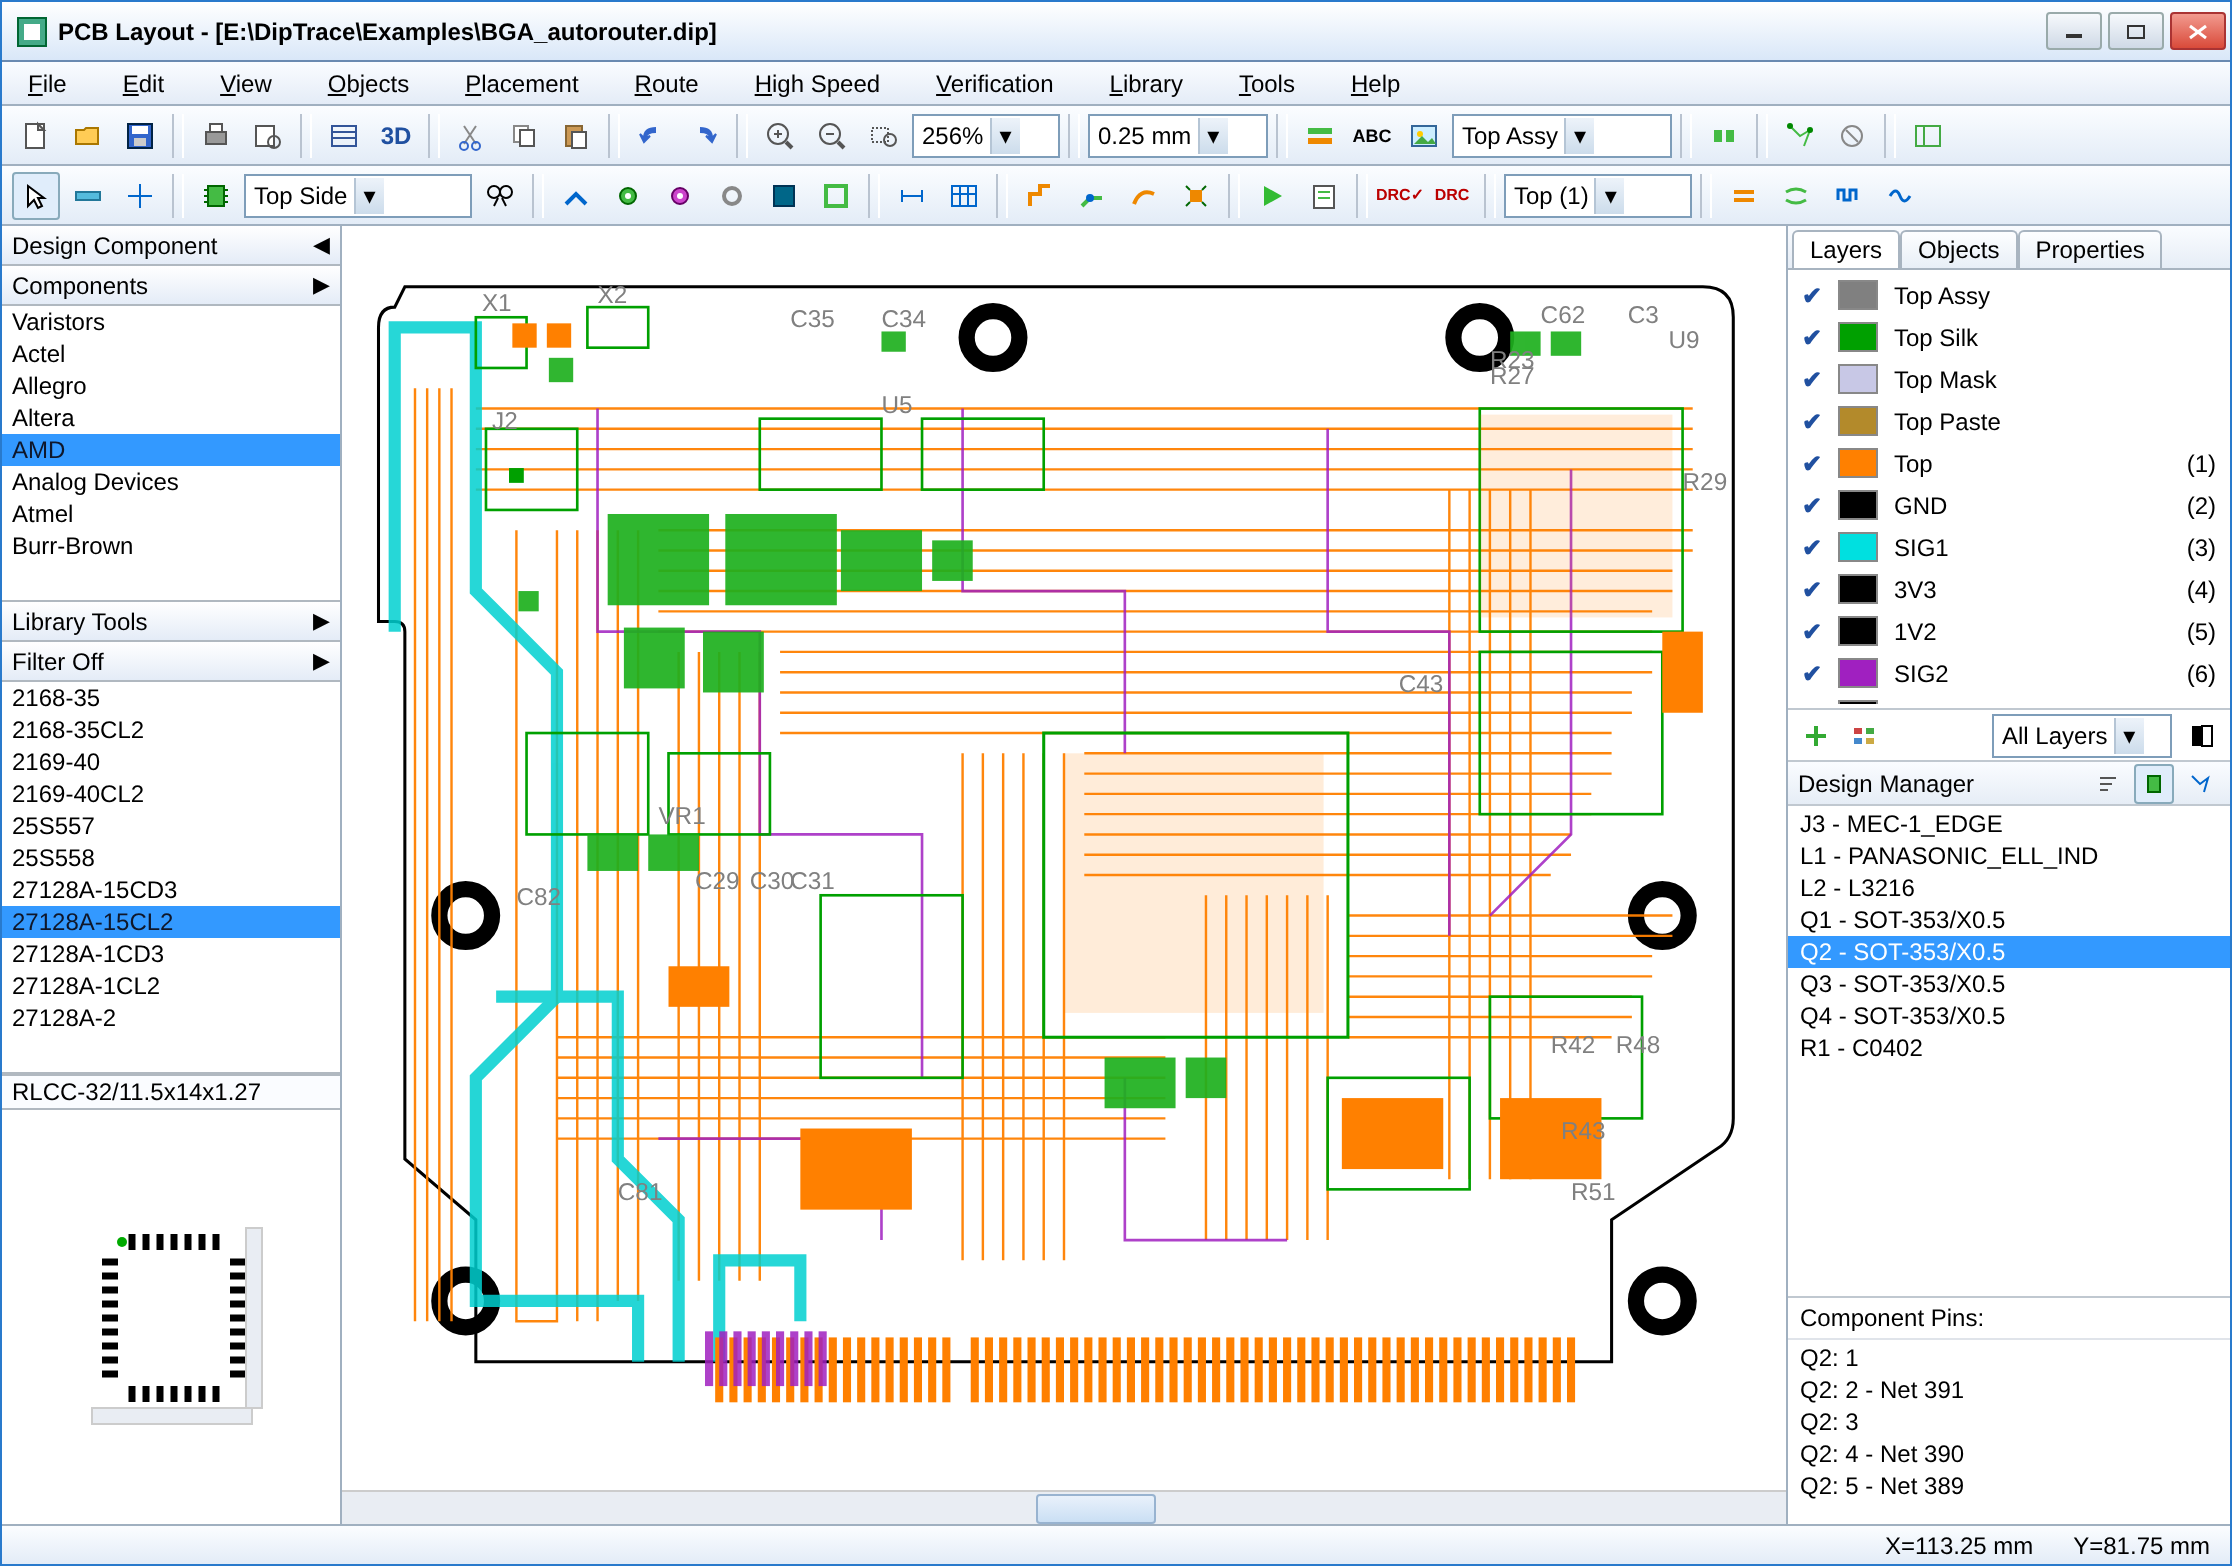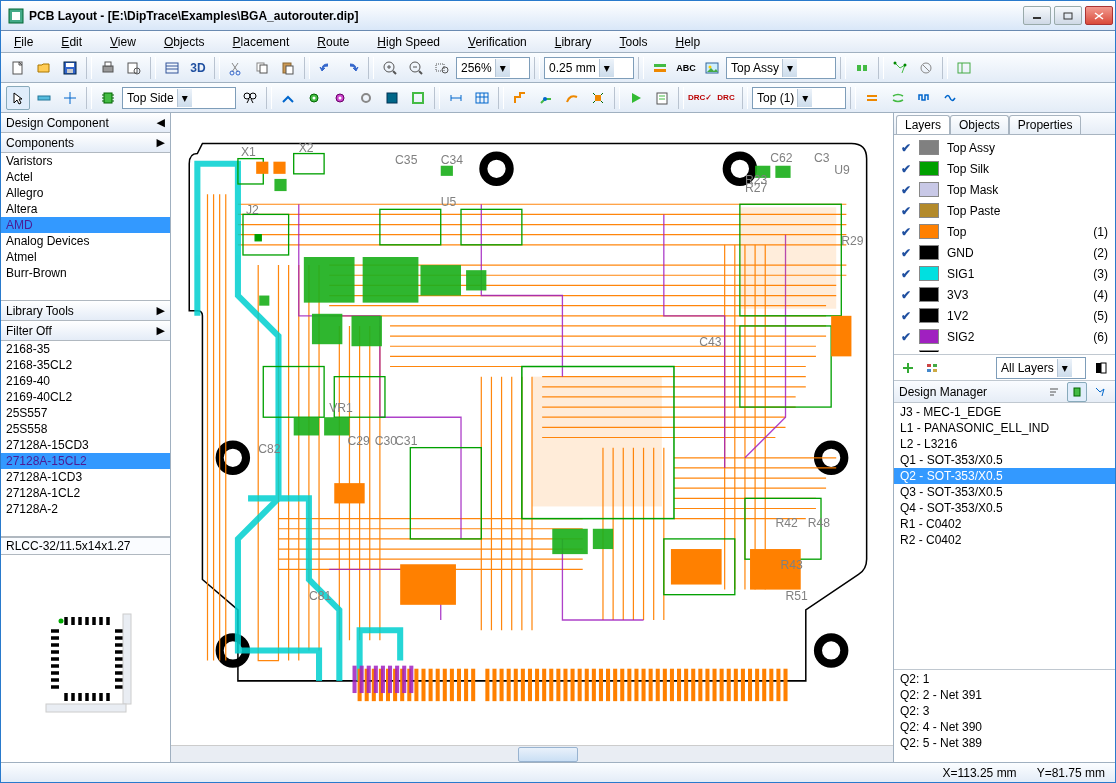--- a/index.html
+++ b/index.html
@@ -20,21 +20,21 @@
 .combo .arr { width:15px; height:18px; background:linear-gradient(#edf3fa,#ccdceb); border-left:1px solid #b5c5d5; display:flex;align-items:center;justify-content:center; margin-left:3px;}
 .main { flex:1; display:flex; overflow:hidden; }
 .leftpanel { width:170px; background:#fff; display:flex; flex-direction:column; border-right:1px solid #a0b0c0;}
 .panelhead { height:20px; background:linear-gradient(#fff,#e4ecf7); border-bottom:1px solid #b0b8c0; display:flex; align-items:center; padding:0 5px; font-size:12px; justify-content:space-between;}
 .panelhead .tri { font-size:11px;}
 .listbox { overflow-y:scroll; border-bottom:1px solid #b0b8c0; }
 .listbox::-webkit-scrollbar { width:17px;}
 .listbox::-webkit-scrollbar-track { background:#e9edf3; border-left:1px solid #ccc;}
 .listbox::-webkit-scrollbar-thumb { background:linear-gradient(90deg,#e9f1fb,#cadff4); border:1px solid #98b3d0; border-radius:2px;}
 .litem { padding:1px 5px; font-size:12px; white-space:nowrap;}
-.litem.sel { background:#3399ff; color:#4c1d95;}
+.litem.sel { background:#3399ff; color:#0f172a;}
 .footprint-label { height:18px; border-top:1px solid #b0b8c0; border-bottom:1px solid #b0b8c0; padding:1px 5px; font-size:12px; background:#fafcff;}
 .preview { flex:1; min-height:120px; display:flex; align-items:center; justify-content:center;}
 .pcbcanvas { flex:1; position:relative; background:#fff; overflow:hidden;}
 .rightpanel { width:222px; background:#fff; display:flex; flex-direction:column; border-left:1px solid #a0b0c0;}
 .tabs { height:22px; display:flex; background:linear-gradient(#fafcff,#e6edf6); border-bottom:1px solid #a8b4c0; padding:2px 2px 0 2px; gap:0;}
 .tab { padding:2px 8px; border:1px solid #a8b4c0; border-bottom:none; background:linear-gradient(#fdfeff,#e8eff7); border-top-left-radius:3px; border-top-right-radius:3px; font-size:12px; position:relative;}
 .tab.active { background:#fff; z-index:2;}
 .layers { flex:0 0 auto; padding:2px 0; border-bottom:1px solid #c0c8d0; position:relative;}
 .layers-scroll { max-height:215px; overflow-y:auto; }
 .lrow { display:flex; align-items:center; height:21px; padding:0 3px; gap:4px;}
@@ -832,22 +832,22 @@
     </div>
     <div class="dmlist" id="dmlist">
         <div class="dmitem">J3 - MEC-1_EDGE</div>
         <div class="dmitem">L1 - PANASONIC_ELL_IND</div>
         <div class="dmitem">L2 - L3216</div>
         <div class="dmitem">Q1 - SOT-353/X0.5</div>
         <div class="dmitem sel">Q2 - SOT-353/X0.5</div>
         <div class="dmitem">Q3 - SOT-353/X0.5</div>
         <div class="dmitem">Q4 - SOT-353/X0.5</div>
         <div class="dmitem">R1 - C0402</div>
-        <div class="dmitem">R2 - C0402</div>
-      </div>
+      </div>
+    <div class="pinhead">Component Pins:</div>
     <div class="pinlist" id="pinlist">
         <div class="pinitem">Q2: 1</div>
         <div class="pinitem">Q2: 2 - Net 391</div>
         <div class="pinitem">Q2: 3</div>
         <div class="pinitem">Q2: 4 - Net 390</div>
         <div class="pinitem">Q2: 5 - Net 389</div>
       </div>
   </div>
 </div>
 

